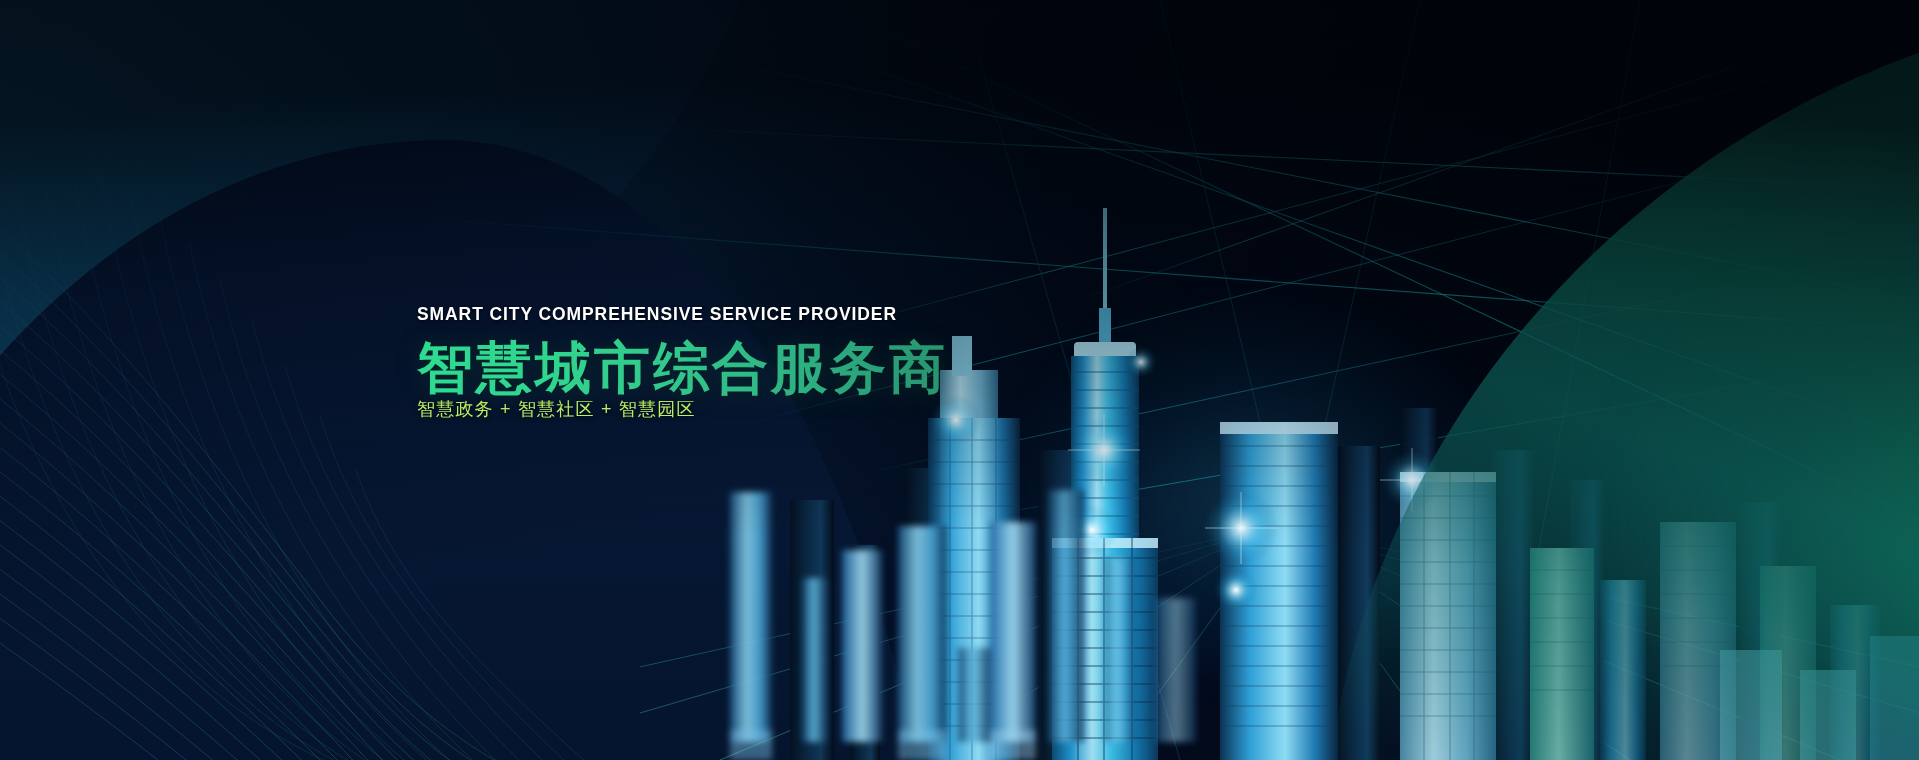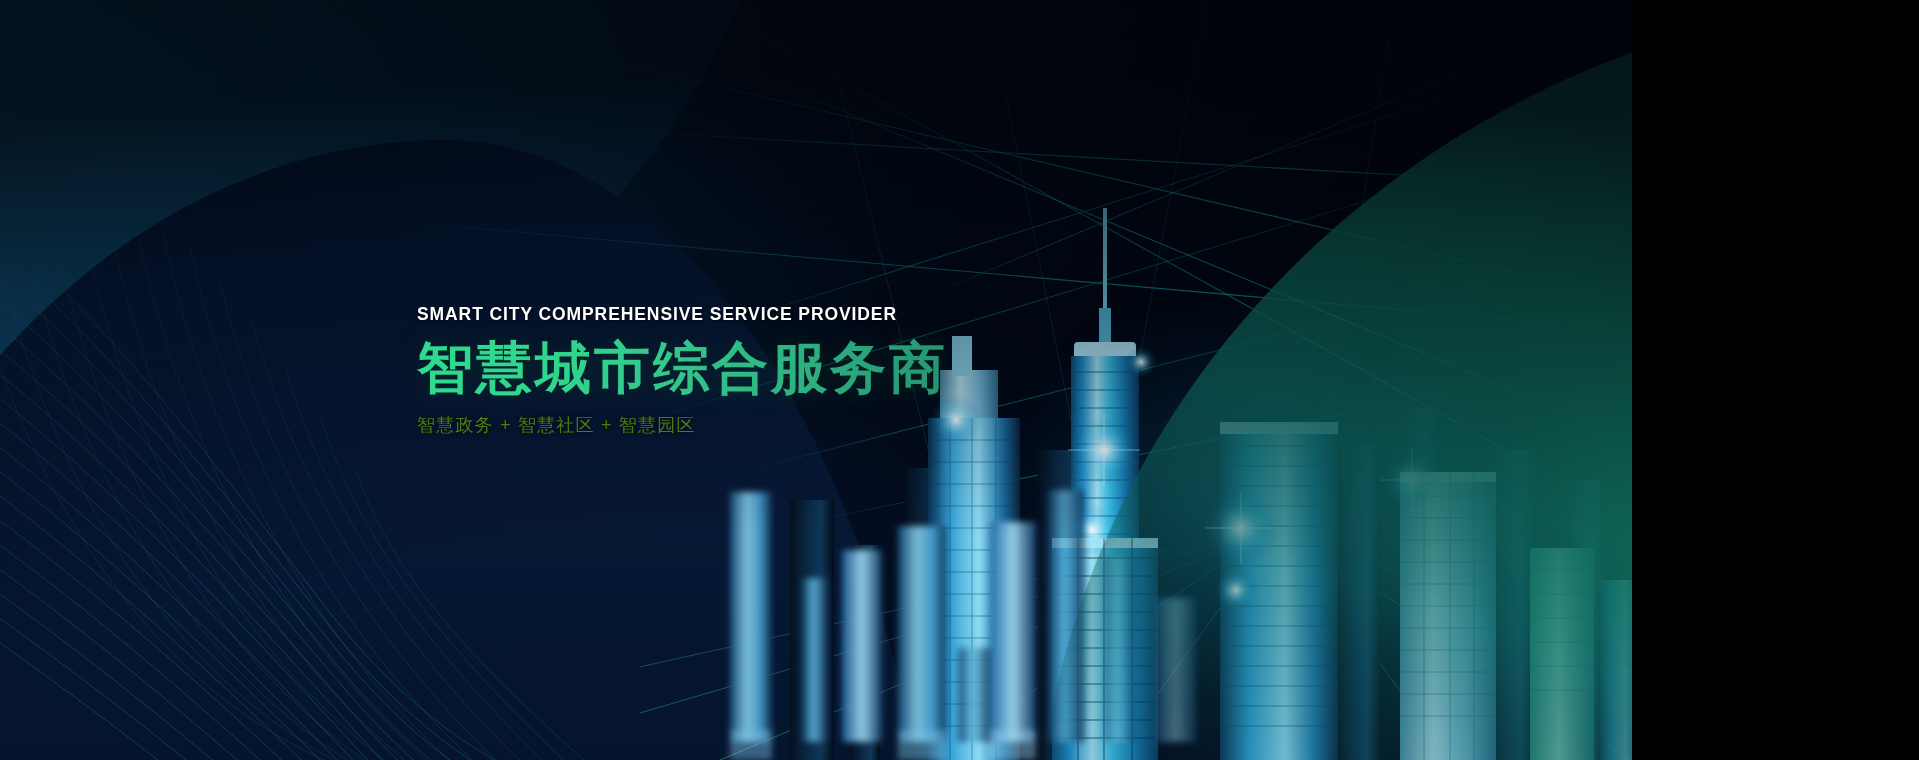--- a/index.html
+++ b/index.html
@@ -5,21 +5,21 @@
   * { margin:0; padding:0; box-sizing:border-box; }
   html, body {
     width:1919px; height:760px;
     overflow:hidden;
     background:#000;
     font-family:"Liberation Sans", sans-serif;
   }
 
   #banner {
     position:relative;
-    width:1632px;
+    width:1919px;
     height:760px;
     overflow:hidden;
     background:#040f26;
   }
 
   .layer { position:absolute; inset:0; pointer-events:none; }
 
   
   #bg-base {
     background:
@@ -129,26 +129,25 @@
     white-space:nowrap;
     background:linear-gradient(96deg,#2ddb90 0%, #2fd78d 22%, #33c98c 45%, #2fb583 68%, #2a9f78 88%, #27936f 100%);
     -webkit-background-clip:text;
     background-clip:text;
     color:transparent;
     -webkit-text-fill-color:transparent;
     filter:drop-shadow(0 2px 10px rgba(10,60,40,.55));
   }
 
   #subtitle {
-    margin-top:16px;
     font-family:"Liberation Sans", sans-serif;
     font-size:18px;
     font-weight:normal;
     letter-spacing:1.2px;
-    color:#4d7c0f;
+    color:#bef264;
     white-space:nowrap;
     text-shadow:0 1px 4px rgba(0,0,0,.7);
     line-height:1;
   }
 </style>
 </head>
 <body>
 
 <div id="banner">
 

